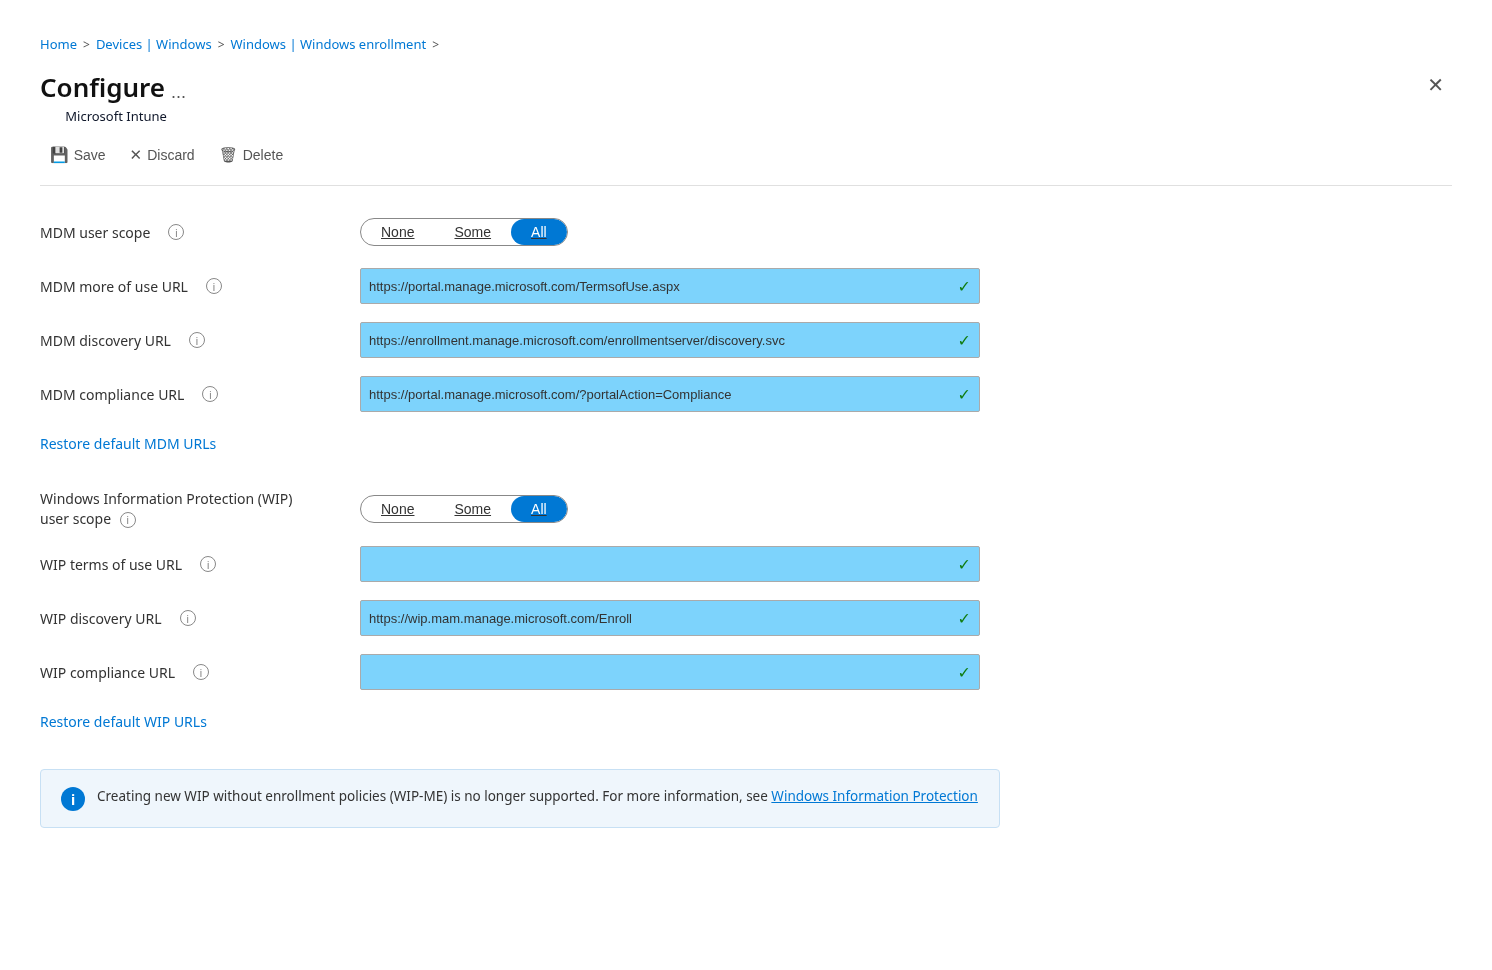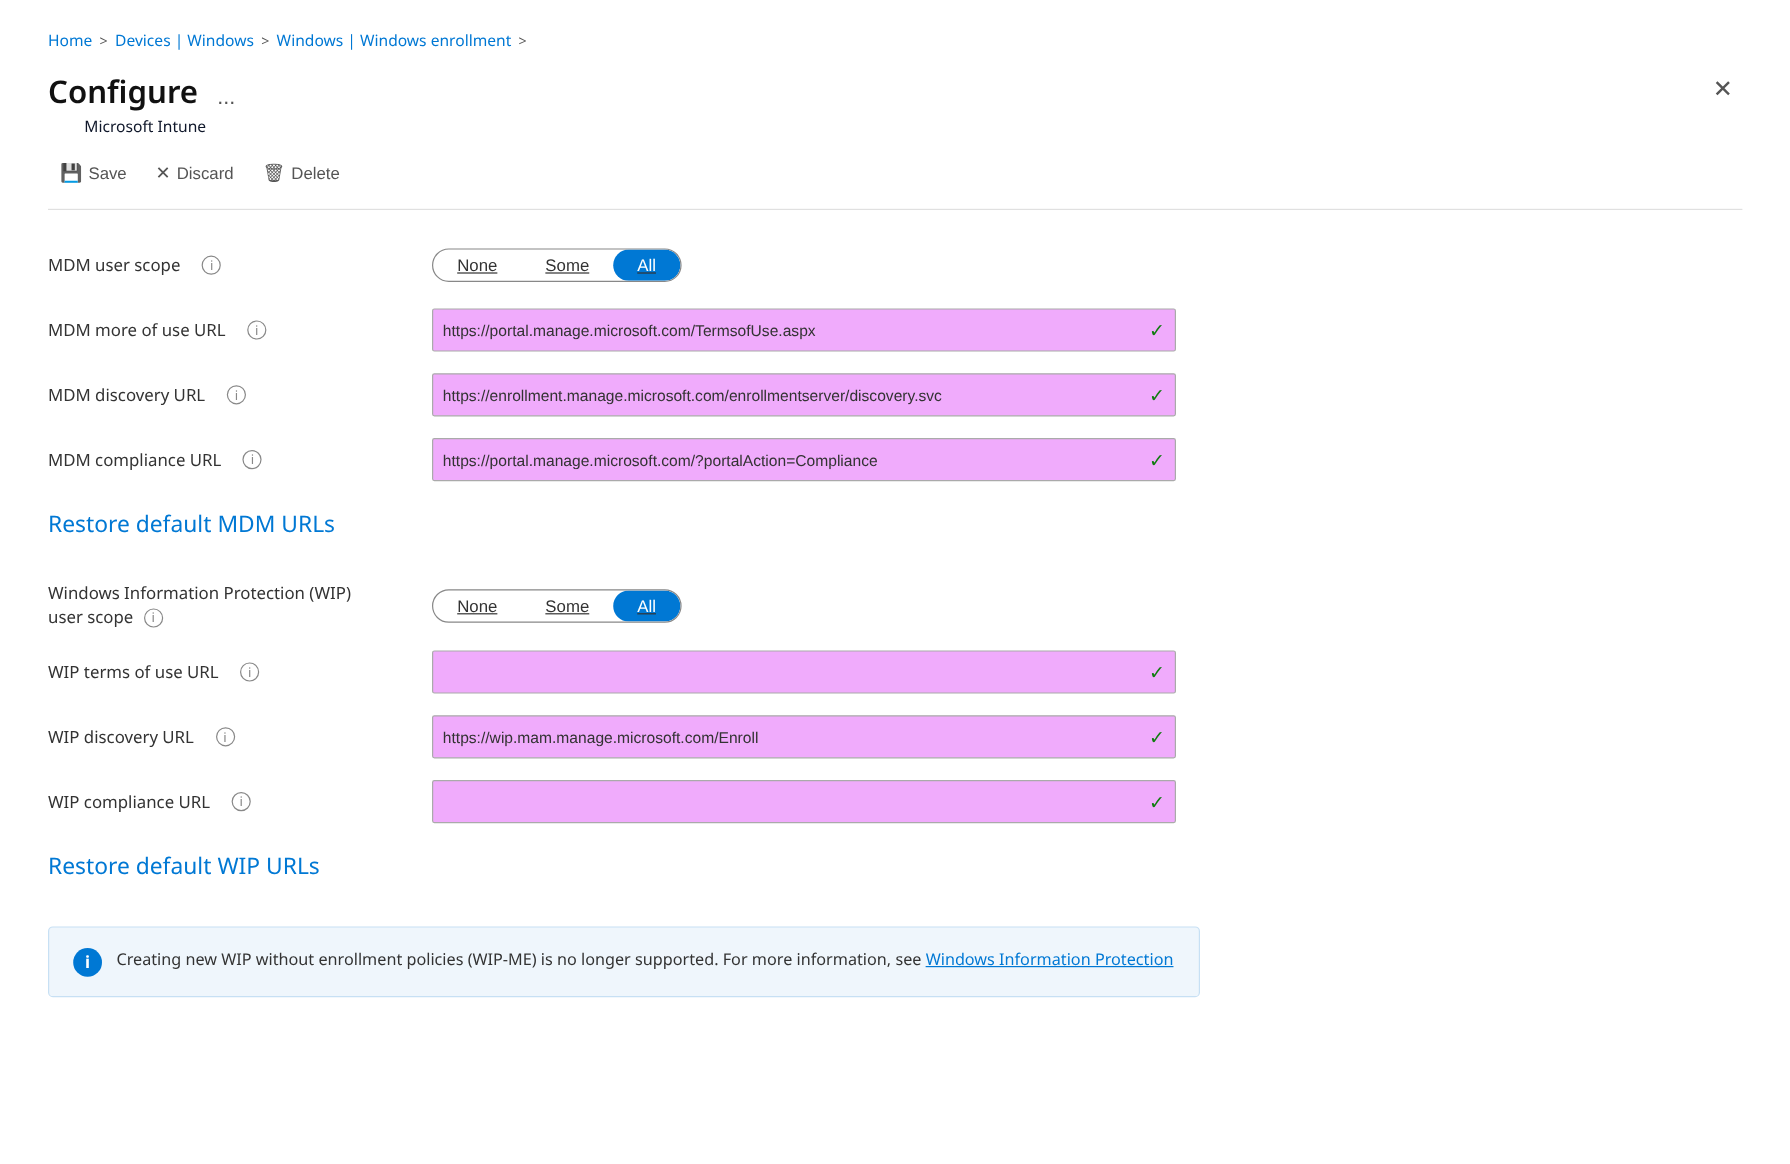--- a/index.html
+++ b/index.html
@@ -7,21 +7,21 @@
       font-family: 'Segoe UI', system-ui, sans-serif;
       font-size: 14px;
       background: #fff;
       color: #333;
     }
     .container {
       width: 1492px;
       min-height: 970px;
       background: #fff;
       position: relative;
-      padding: 24px 40px 40px 40px;
+      padding: 35px 40px 40px 40px;
     }
     
     .breadcrumb {
       display: flex;
       align-items: center;
       gap: 6px;
       font-size: 13px;
       color: #0078d4;
       margin-bottom: 16px;
     }
@@ -41,21 +41,21 @@
       justify-content: space-between;
       margin-bottom: 8px;
     }
     .page-title-area { display: flex; flex-direction: column; }
     .page-title {
       font-size: 26px;
       font-weight: 600;
       color: #111;
       display: flex;
       align-items: flex-end;
-      gap: 10px;
+      gap: 0;
     }
     .ellipsis-btn {
       font-size: 18px;
       color: #555;
       cursor: pointer;
       background: none;
       border: none;
       padding: 2px 6px;
       border-radius: 3px;
     }
@@ -148,41 +148,41 @@
       color: #fff;
       border-radius: 20px;
     }
     
     .url-input-wrap {
       display: flex;
       align-items: center;
       border: 1px solid #aaa;
       border-radius: 2px;
       width: 620px;
-      background: #f0abfc;
+      background: #7dd3fc;
       padding: 0 8px;
       height: 36px;
     }
     .url-input {
       flex: 1;
       border: none;
       outline: none;
       font-size: 13px;
       color: #333;
       background: transparent;
     }
     .check-icon {
       color: #107c10;
       font-size: 16px;
       margin-left: 4px;
     }
     
     .restore-link {
       color: #0078d4;
-      font-size: 19px;
+      font-size: 14px;
       cursor: pointer;
       text-decoration: none;
       display: inline-block;
       margin-top: 4px;
       margin-bottom: 8px;
     }
     
     .info-banner {
       display: flex;
       align-items: flex-start;

